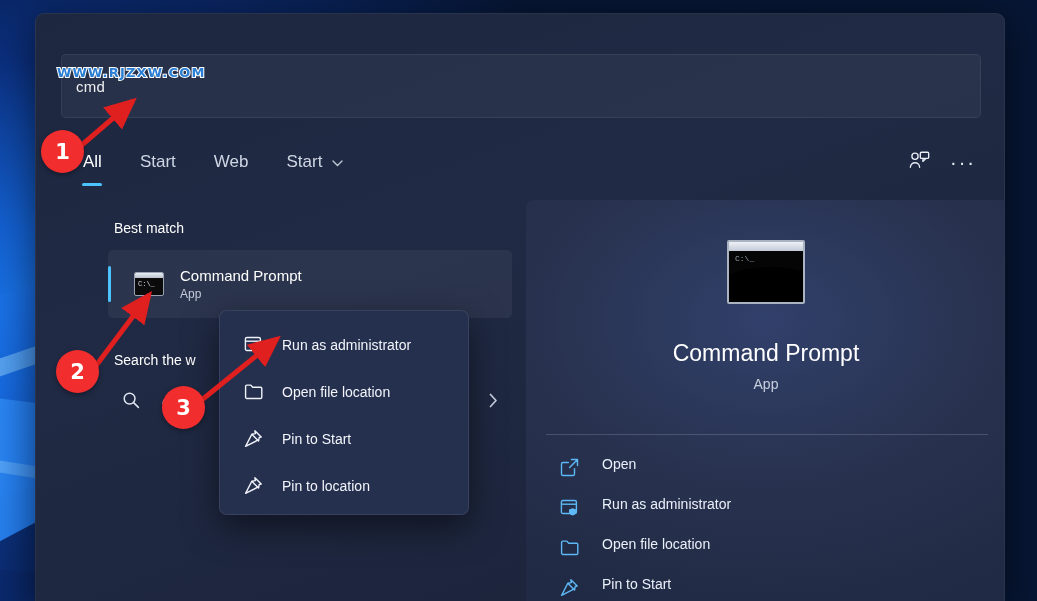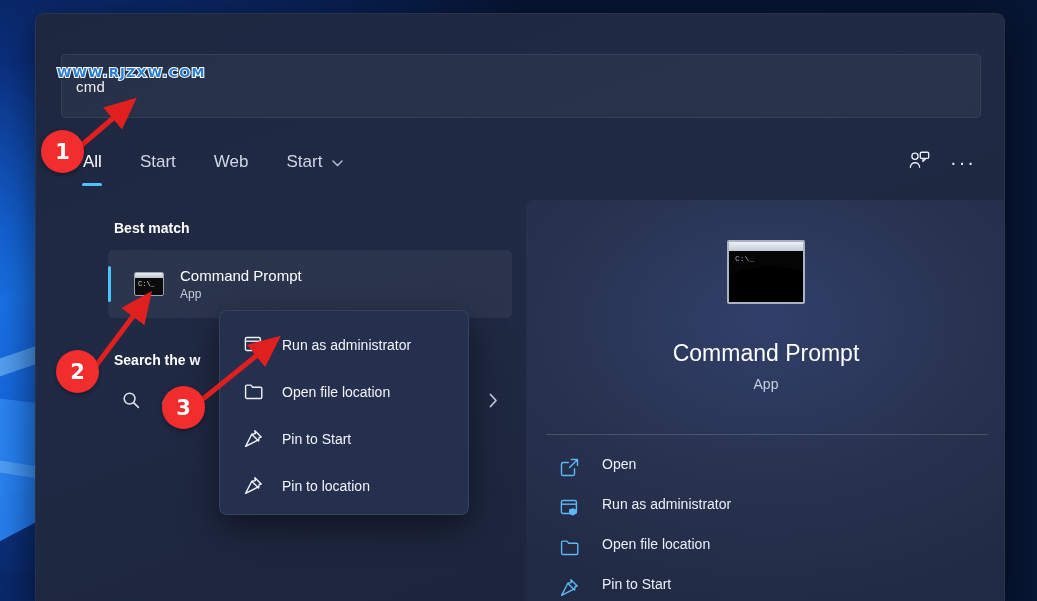--- a/index.html
+++ b/index.html
@@ -104,21 +104,21 @@
     width:34px; height:34px; display:flex; align-items:center; justify-content:center;
     color:#e7ecf5; cursor:pointer; border-radius:4px;
   }
   #more-options-button { margin-right:24px; margin-left:10px; font-size:20px; letter-spacing:2px; line-height:10px; }
 
   
   #results-col {
     position:absolute; left:0; top:186px; width:490px; height:402px;
   }
   .section-header {
-    color:#ffffff; font-size:14px; font-weight:bold;
+    color:#ffffff; font-size:14px; font-weight:normal;
     margin-left:78px; margin-bottom:14px;
   }
   #best-match-header { margin-top:20px; }
 
   #best-match-row {
     position:relative; margin-left:72px; margin-right:14px;
     height:68px; border-radius:5px;
     background:rgba(255,255,255,.055);
     display:flex; align-items:center; padding-left:26px;
   }

